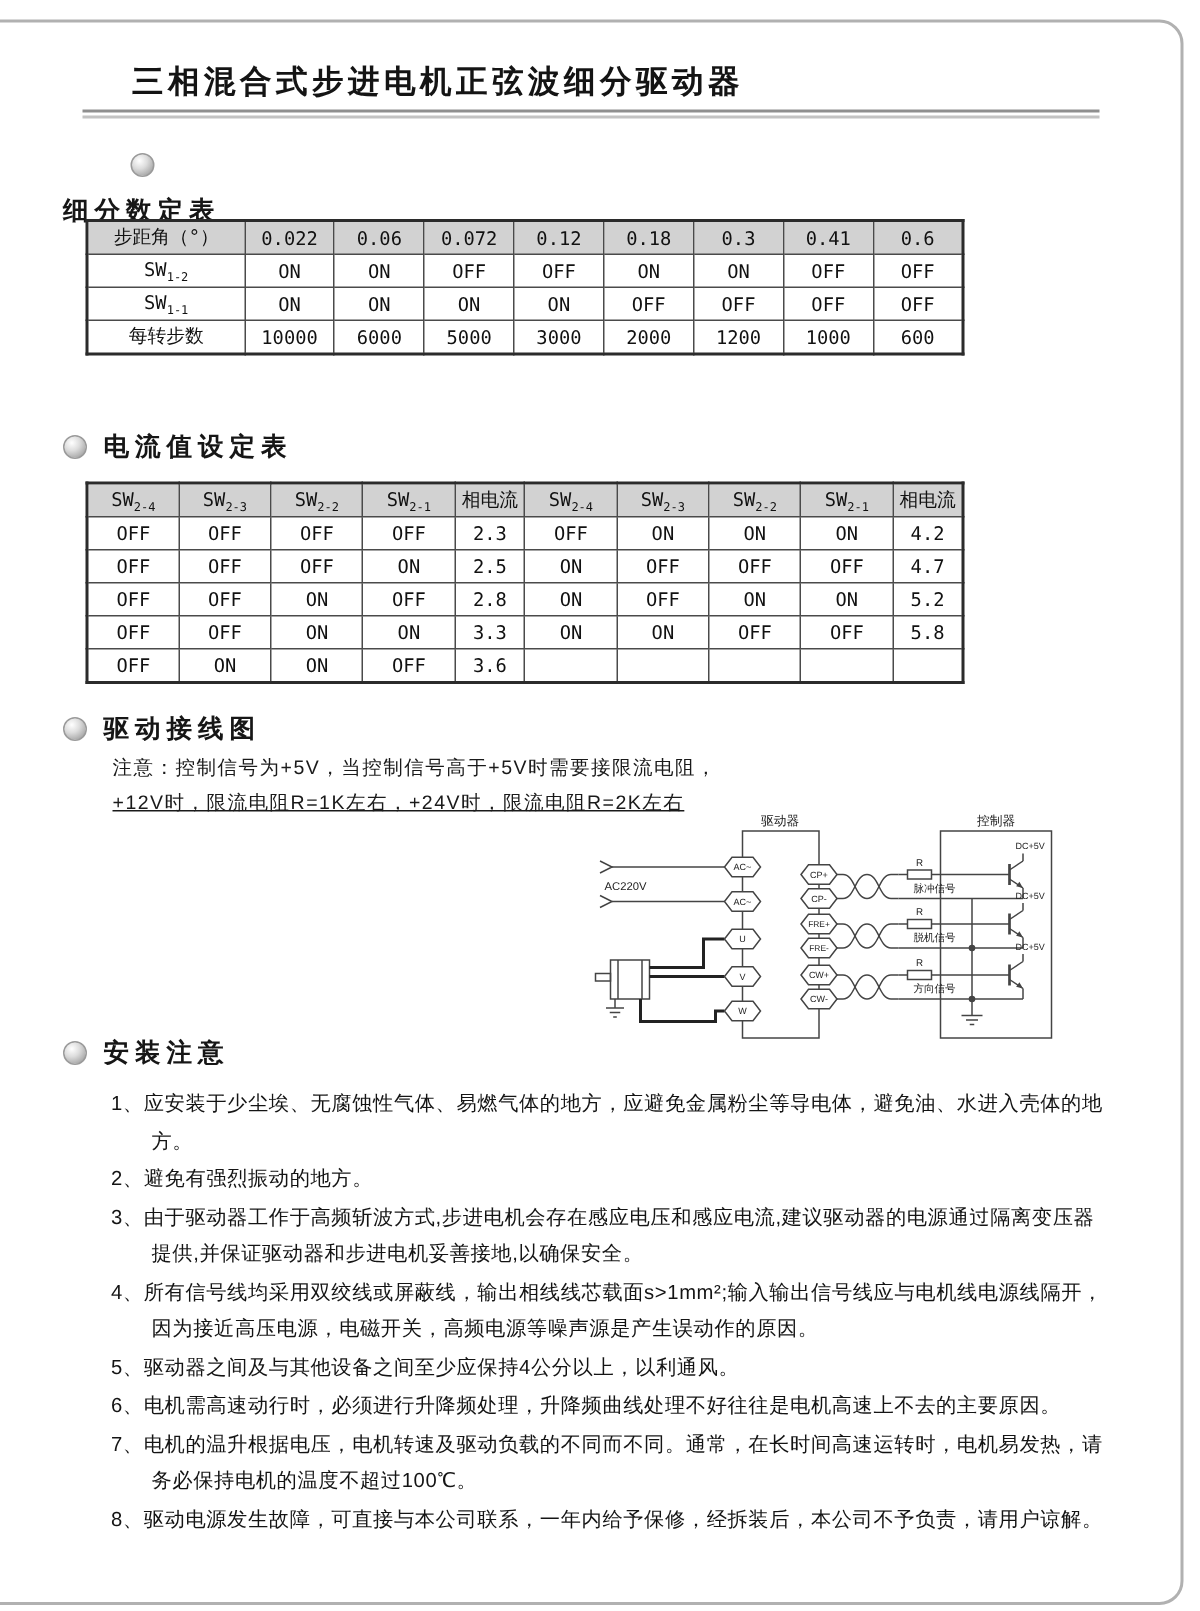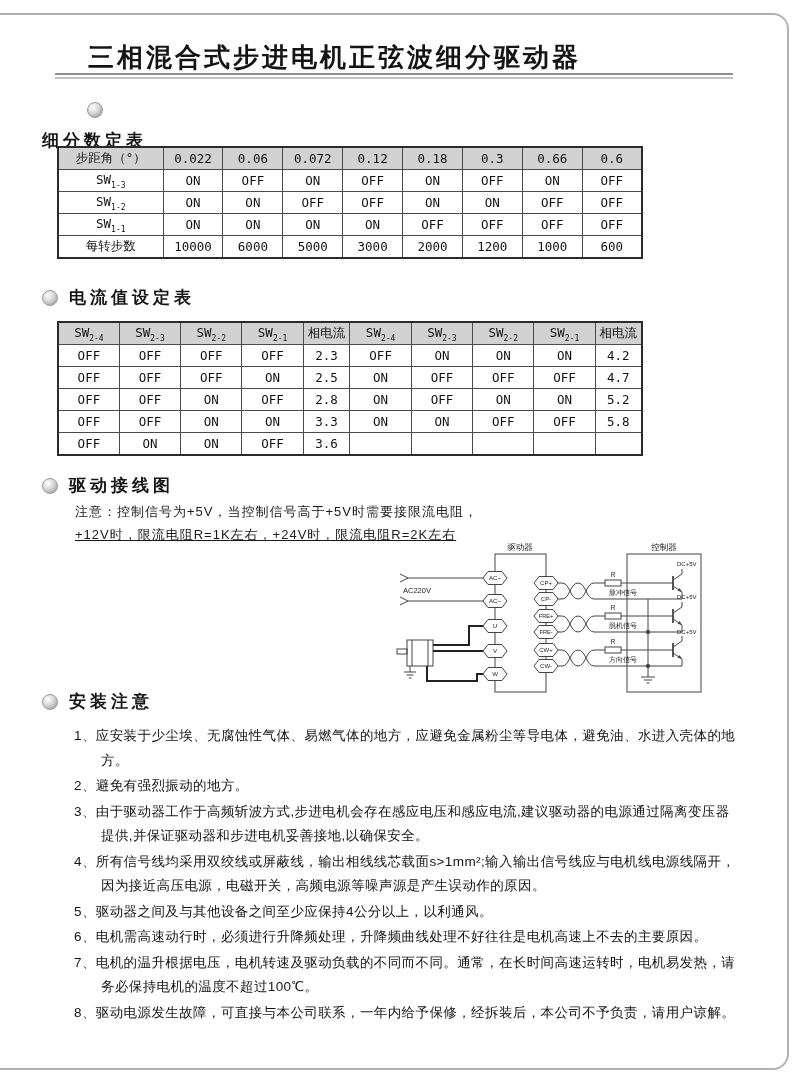--- a/index.html
+++ b/index.html
@@ -8,21 +8,21 @@
     background:#ffffff;color:#1c1c1c;
     font-family:"Liberation Sans",sans-serif;
   }
   .page-frame{
     position:absolute;top:13px;left:-26px;width:815px;height:1057px;
     border:2px solid #b1b1b1;border-radius:16px;box-sizing:border-box;
     pointer-events:none;
   }
   .doc-title{
     position:absolute;top:40px;left:88px;
-    font-size:26px;font-weight:bold;letter-spacing:3px;color:#141414;
+    font-size:21px;font-weight:bold;letter-spacing:3px;color:#141414;
   }
   .title-rule{position:absolute;left:55px;top:73px;width:678px;}
   .title-rule .r1{height:2px;background:#8f8f8f;}
   .title-rule .r2{height:2px;background:#c2c2c2;margin-top:2px;}
 
   .section-head{position:absolute;display:flex;align-items:center;gap:11px;}
   .bullet{
     width:16px;height:16px;border-radius:50%;
     background:radial-gradient(circle at 35% 30%, #ffffff 0%, #dcdcdc 40%, #8d8d8d 100%);
     border:1px solid #9a9a9a;box-sizing:border-box;flex:0 0 auto;
@@ -81,33 +81,22 @@
     </colgroup>
   <tbody>
       <tr class="hdr">
     <td>步距角（°）</td>
     <td>0.022</td>
     <td>0.06</td>
     <td>0.072</td>
     <td>0.12</td>
     <td>0.18</td>
     <td>0.3</td>
-    <td>0.66</td>
+    <td>0.41</td>
     <td>0.6</td>
-  </tr>
-  <tr>
-    <td><span>SW</span><sub>1-3</sub></td>
-    <td>ON</td>
-    <td>OFF</td>
-    <td>ON</td>
-    <td>OFF</td>
-    <td>ON</td>
-    <td>OFF</td>
-    <td>ON</td>
-    <td>OFF</td>
   </tr>
   <tr>
     <td><span>SW</span><sub>1-2</sub></td>
     <td>ON</td>
     <td>ON</td>
     <td>OFF</td>
     <td>OFF</td>
     <td>ON</td>
     <td>ON</td>
     <td>OFF</td>

